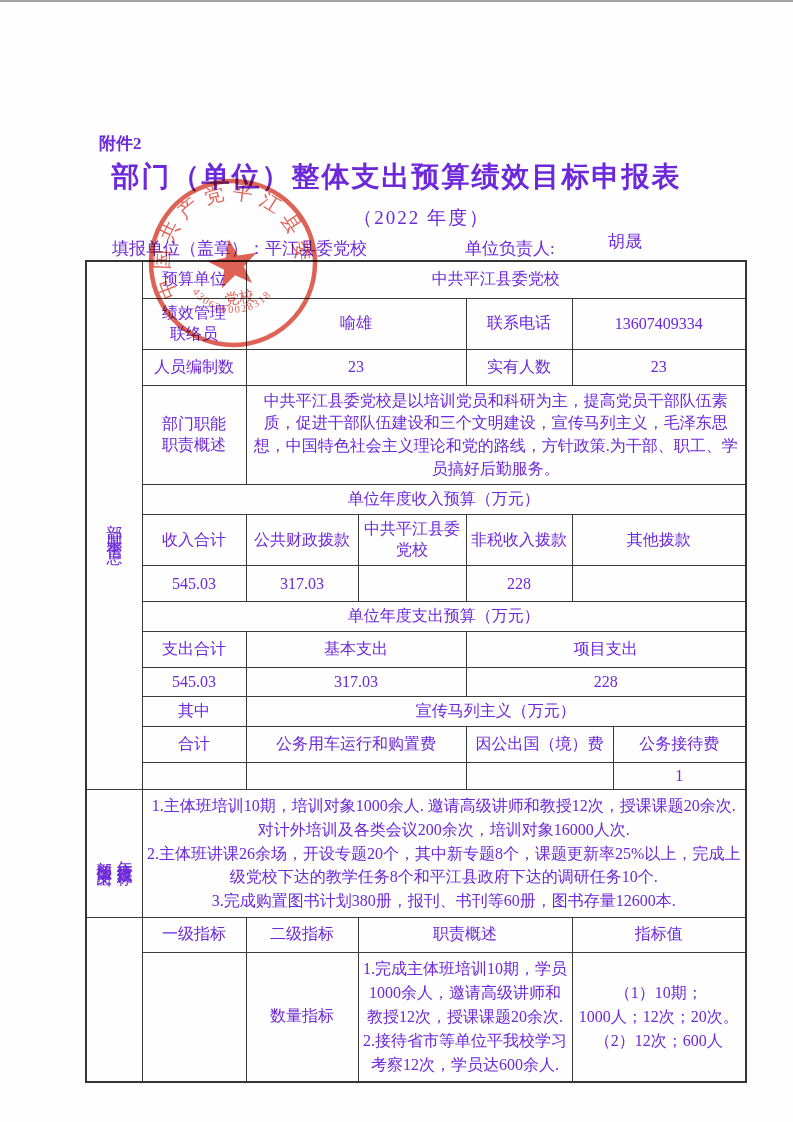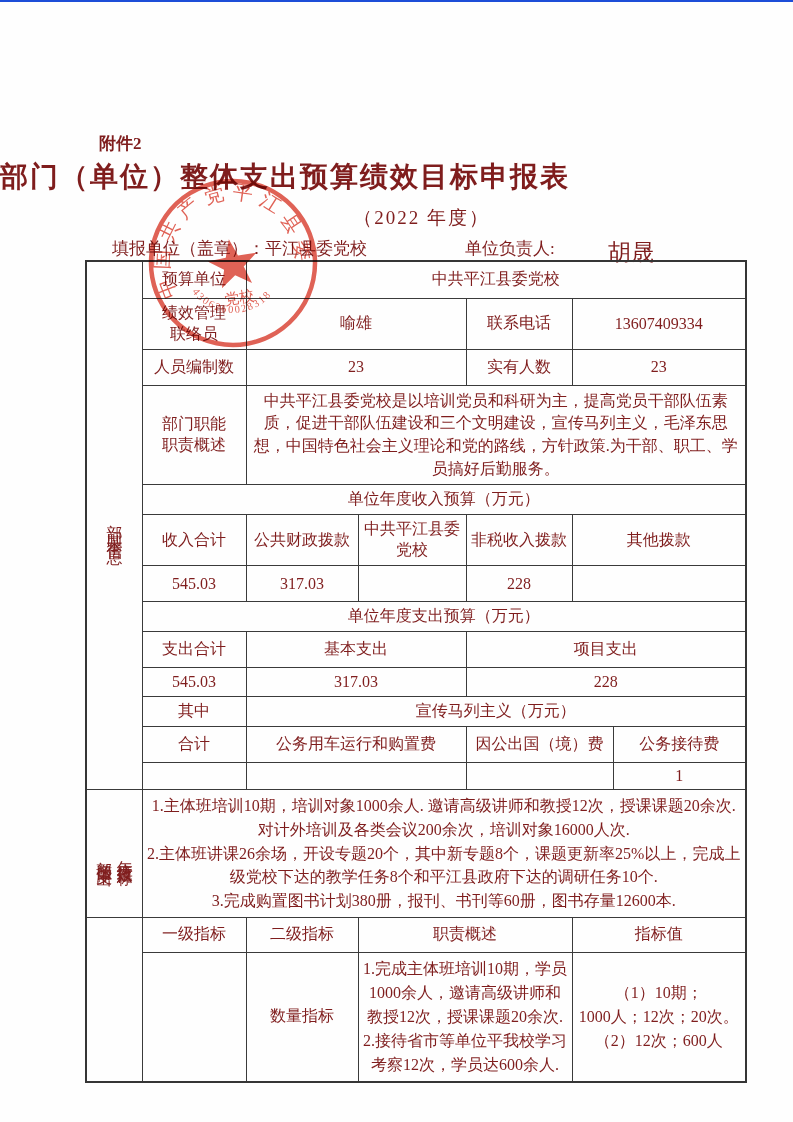--- a/index.html
+++ b/index.html
@@ -1,24 +1,24 @@
 <!DOCTYPE html>
 <html><head>
 <meta charset="utf-8">
 <style>
   html,body{margin:0;padding:0;background:#ffffff;}
   .page{position:relative;width:793px;height:1122px;background:#fefefe;overflow:hidden;
-        font-family:"Liberation Serif","DejaVu Serif",serif;color:#7f1d1d;border-top:2px solid #1d4ed8;box-sizing:border-box;}
+        font-family:"Liberation Serif","DejaVu Serif",serif;color:#6d28d9;border-top:2px solid #a3a3a3;box-sizing:border-box;}
   .abs{position:absolute;}
   .attachment{left:99px;top:130px;font-size:17px;font-weight:600;}
-  .title{left:0;top:156px;width:100%;text-align:left;font-size:28px;font-weight:600;letter-spacing:2px;}
+  .title{left:0;top:156px;width:100%;text-align:center;font-size:28px;font-weight:600;letter-spacing:2px;}
   .year{left:0;top:203px;width:100%;text-align:center;font-size:19px;letter-spacing:2px;padding-left:25px;}
   .meta-fill{left:88px;top:235px;font-size:17px;margin-left:24px;}
   .meta-head-label{left:465px;top:235px;font-size:17px;}
-  .meta-head-value{left:608px;top:235px;font-size:23px;}
+  .meta-head-value{left:608px;top:228px;font-size:17px;}
   table.form{position:absolute;left:85px;top:258px;width:660px;border-collapse:collapse;table-layout:fixed;
              border:2px solid #353535;}
   table.form td{border:1.5px solid #3a3a3a;text-align:center;vertical-align:middle;font-size:16px;
                 padding:4px 4px;overflow:hidden;box-sizing:border-box;}
   td.small{font-size:14px;padding:1px 1px;}
   .pre{white-space:pre-line;}
   .vwrap{display:flex;justify-content:center;align-items:center;gap:2px;}
   .vtext{writing-mode:vertical-lr;text-orientation:upright;letter-spacing:5px;font-size:16px;line-height:1.15;}
   td.duty-cell{font-size:16px;line-height:1.42;text-align:justify;text-align-last:center;padding:4px 10px;}
   td.goal-cell{font-size:16px;line-height:1.48;padding:4px 8px 4px 6px;vertical-align:top;text-align:left;}

